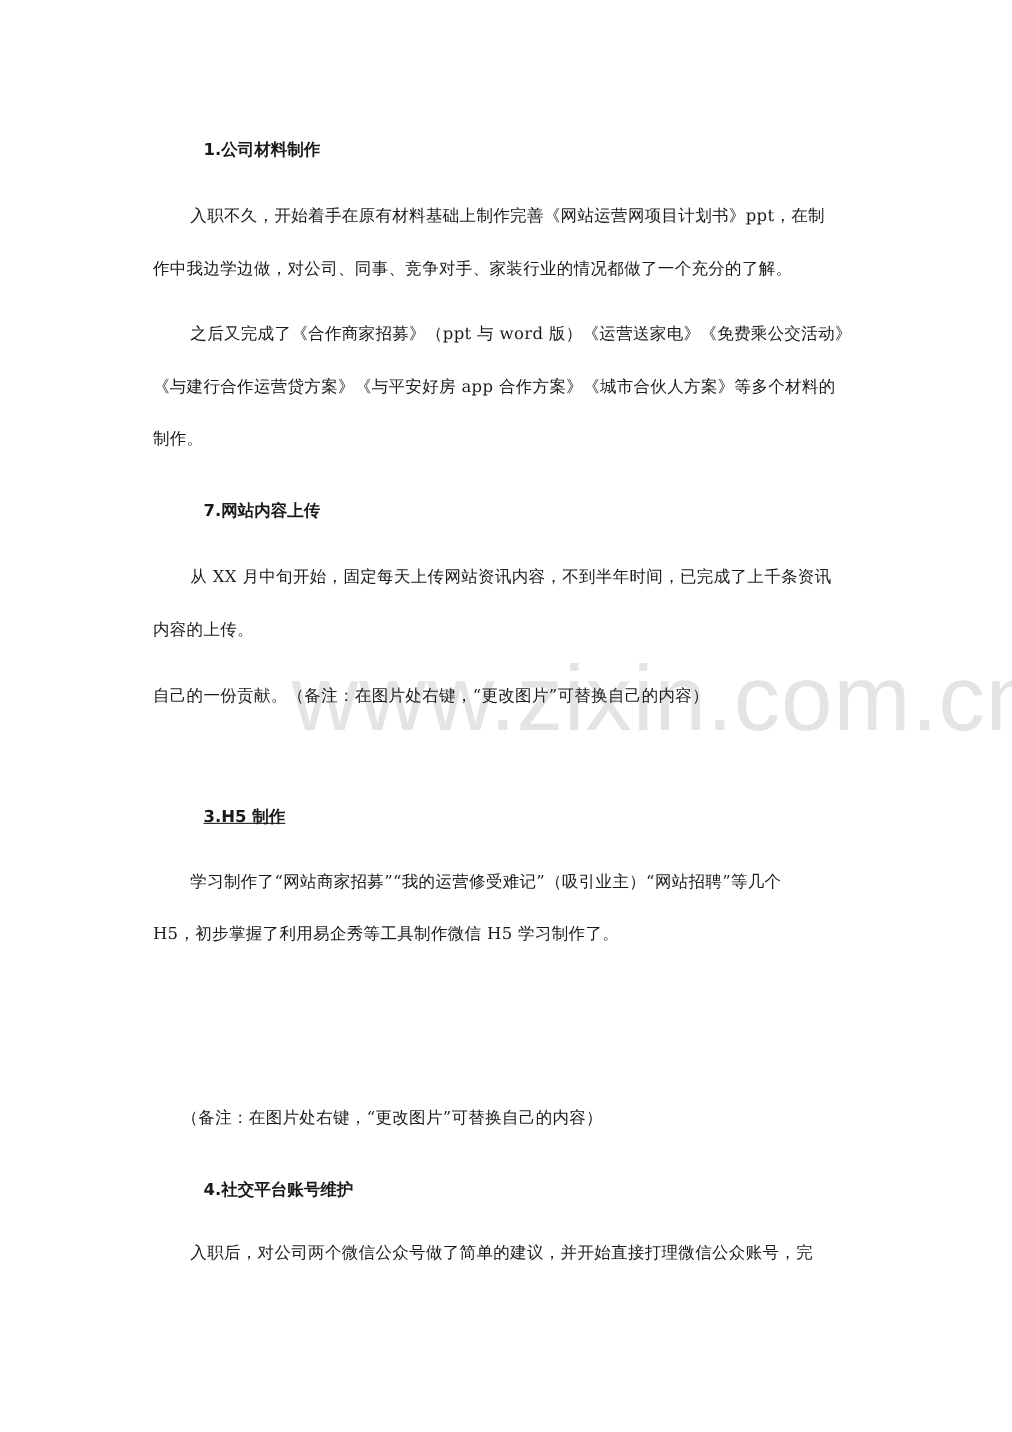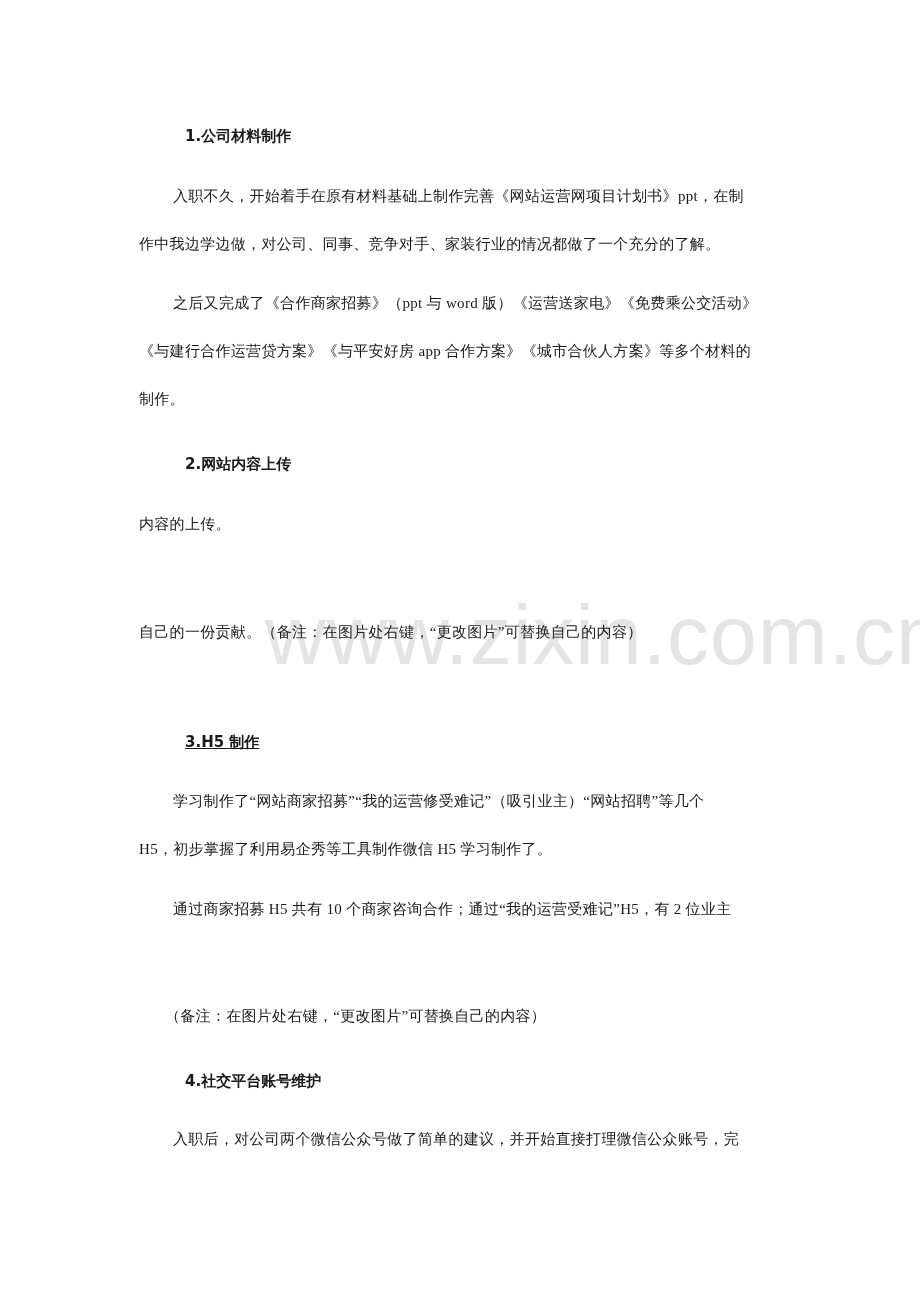--- a/index.html
+++ b/index.html
@@ -34,21 +34,20 @@
     .para {
       position: absolute;
       left: 0;
       width: 643px;
       font-size: 15px;
       line-height: 48px;
       text-indent: 34px;
       text-align: justify;
       letter-spacing: 0.3px;
       margin: 0;
-      font-family: Liberation Serif, serif;
     }
     .para .line {
       display: block;
       white-space: nowrap;
     }
     .para .line.first { padding-left: 34px; }
     .watermark {
       position: absolute;
       left: 265px;
       top: 590px;
@@ -75,39 +74,39 @@
     <span class="line first" style="text-indent:0">入职不久，开始着手在原有材料基础上制作完善《网站运营网项目计划书》ppt，在制</span>
     <span class="line" style="text-indent:0">作中我边学边做，对公司、同事、竞争对手、家装行业的情况都做了一个充分的了解。</span>
   </div>
 
   <div class="para" style="top:279px;">
     <span class="line first" style="text-indent:0">之后又完成了《合作商家招募》（ppt 与 word 版）《运营送家电》《免费乘公交活动》</span>
     <span class="line" style="text-indent:0">《与建行合作运营贷方案》《与平安好房 app 合作方案》《城市合伙人方案》等多个材料的</span>
     <span class="line" style="text-indent:0">制作。</span>
   </div>
 
-  <div class="heading" style="top:454px;">2.网站内容上传</div>
+  <div class="heading" style="top:454px;">7.网站内容上传</div>
 
   <div class="para" style="top:500px;">
+    <span class="line first" style="text-indent:0">从 XX 月中旬开始，固定每天上传网站资讯内容，不到半年时间，已完成了上千条资讯</span>
     <span class="line" style="text-indent:0">内容的上传。</span>
   </div>
 
   <div class="para" style="top:608px;">
     <span class="line" style="text-indent:0">自己的一份贡献。（备注：在图片处右键，“更改图片”可替换自己的内容）</span>
   </div>
 
   <div class="heading" style="top:732px;text-decoration:underline;">3.H5 制作</div>
 
   <div class="para" style="top:777px;">
     <span class="line first" style="text-indent:0">学习制作了“网站商家招募”“我的运营修受难记”（吸引业主）“网站招聘”等几个</span>
     <span class="line" style="text-indent:0">H5，初步掌握了利用易企秀等工具制作微信 H5 学习制作了。</span>
   </div>
 
   <div class="para" style="top:885px;">
-    <span class="line first" style="text-indent:0">通过商家招募 H5 共有 10 个商家咨询合作；通过“我的运营受难记”H5，有 2 位业主</span>
   </div>
 
   <div class="para" style="top:992px;">
     <span class="line" style="text-indent:0; padding-left:26px;">（备注：在图片处右键，“更改图片”可替换自己的内容）</span>
   </div>
 
   <div class="heading" style="top:1071px;">4.社交平台账号维护</div>
 
   <div class="para" style="top:1115px;">
     <span class="line first" style="text-indent:0">入职后，对公司两个微信公众号做了简单的建议，并开始直接打理微信公众账号，完</span>

